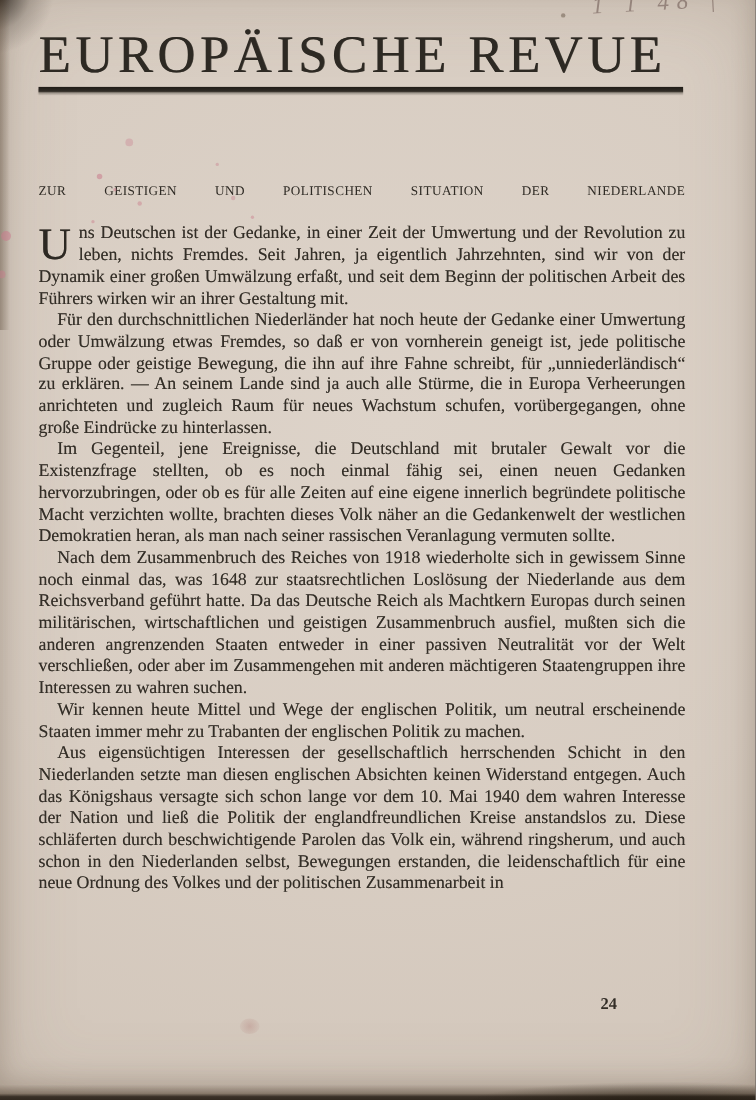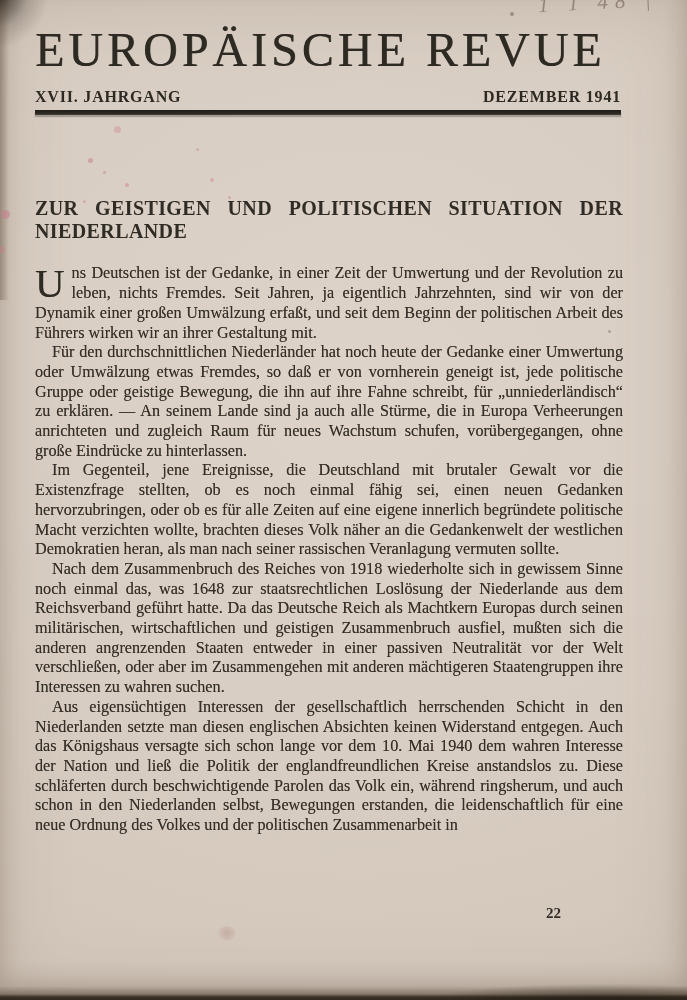--- a/index.html
+++ b/index.html
@@ -72,21 +72,21 @@
   .header-rule {
     margin-top: 4px; height: 5px;
     background: linear-gradient(to bottom, #201c17 0%, #2e2a24 70%, #4a443c 100%);
     box-shadow: 0 2px 1px rgba(46,42,36,0.30);
   }
 
   
   .article { padding: 0 64px 0 35px; }
   .article-title {
     margin: 82px 0 0 0;
-    font-size: 20px; font-weight: 700; letter-spacing: 0.4px;
+    font-size: 12px; font-weight: 400; letter-spacing: 0.4px;
     text-align: justify; text-align-last: justify;
     color: #2f2b25;
   }
   .body-copy {
     margin-top: 21px;
     font-size: 16.2px;
     line-height: 19.7px;
     text-align: justify;
     hyphens: auto; -webkit-hyphens: auto;
     color: #332e27;
@@ -127,34 +127,31 @@
   <span class="speck" style="left:-2px; top:246px; width:7px; height:7px; background:rgba(201,124,140,0.45);"></span>
   <span class="speck" style="left:114px; top:126px; width:7px; height:7px; background:rgba(201,124,140,0.35);"></span>
   <span class="speck" style="left:510px; top:12px; width:4px; height:4px; background:rgba(90,75,60,0.45);"></span>
   <span class="speck" style="left:608px; top:330px; width:3px; height:3px; background:rgba(90,75,60,0.35);"></span>
   <span class="speck" style="left:218px; top:926px; width:18px; height:14px; background:radial-gradient(circle, rgba(170,110,105,0.30), rgba(170,110,105,0));"></span>
 
   <div class="handwritten">1 1 48 |</div>
 
   <header class="header">
     <h1 class="masthead">EUROPÄISCHE REVUE</h1>
-    <div class="issue-line">
-      <span>XVII. JAHRGANG</span>
-      <span>DEZEMBER 1941</span>
-    </div>
     <div class="header-rule"></div>
   </header>
 
   <main class="article">
     <h2 class="article-title">ZUR GEISTIGEN UND POLITISCHEN SITUATION DER NIEDERLANDE</h2>
 
     <div class="body-copy">
       <p class="opening"><span class="drop-cap">U</span><span>ns Deutschen ist der Gedanke, in einer Zeit der Umwertung und der Revolution zu leben, nichts Fremdes. Seit Jahren, ja eigentlich Jahrzehnten, sind wir von der Dynamik einer großen Umwälzung erfaßt, und seit dem Beginn der politischen Arbeit des Führers wirken wir an ihrer Gestaltung mit.</span></p>
       <p>Für den durchschnittlichen Niederländer hat noch heute der Gedanke einer Umwertung oder Umwälzung etwas Fremdes, so daß er von vornherein geneigt ist, jede politische Gruppe oder geistige Bewegung, die ihn auf ihre Fahne schreibt, für „unniederländisch“ zu erklären. — An seinem Lande sind ja auch alle Stürme, die in Europa Verheerungen anrichteten und zugleich Raum für neues Wachstum schufen, vorübergegangen, ohne große Eindrücke zu hinterlassen.</p>
       <p>Im Gegenteil, jene Ereignisse, die Deutschland mit brutaler Gewalt vor die Existenzfrage stellten, ob es noch einmal fähig sei, einen neuen Gedanken hervorzubringen, oder ob es für alle Zeiten auf eine eigene innerlich begründete politische Macht verzichten wollte, brachten dieses Volk näher an die Gedankenwelt der westlichen Demokratien heran, als man nach seiner rassischen Veranlagung vermuten sollte.</p>
       <p>Nach dem Zusammenbruch des Reiches von 1918 wiederholte sich in gewissem Sinne noch einmal das, was 1648 zur staatsrechtlichen Loslösung der Niederlande aus dem Reichsverband geführt hatte. Da das Deutsche Reich als Machtkern Europas durch seinen militärischen, wirtschaftlichen und geistigen Zusammenbruch ausfiel, mußten sich die anderen angrenzenden Staaten entweder in einer passiven Neutralität vor der Welt verschließen, oder aber im Zusammengehen mit anderen mächtigeren Staatengruppen ihre Interessen zu wahren suchen.</p>
+      <p>Wir kennen heute Mittel und Wege der englischen Politik, um neutral erscheinende Staaten immer mehr zu Trabanten der englischen Politik zu machen.</p>
       <p>Aus eigensüchtigen Interessen der gesellschaftlich herrschenden Schicht in den Niederlanden setzte man diesen englischen Absichten keinen Widerstand entgegen. Auch das Königshaus versagte sich schon lange vor dem 10. Mai 1940 dem wahren Interesse der Nation und ließ die Politik der englandfreundlichen Kreise anstandslos zu. Diese schläferten durch beschwichtigende Parolen das Volk ein, während ringsherum, und auch schon in den Niederlanden selbst, Bewegungen erstanden, die leidenschaftlich für eine neue Ordnung des Volkes und der politischen Zusammenarbeit in</p>
     </div>
   </main>
 
-  <div class="page-number">22</div>
+  <div class="page-number">24</div>
 
 </div>
 
 </body></html>

